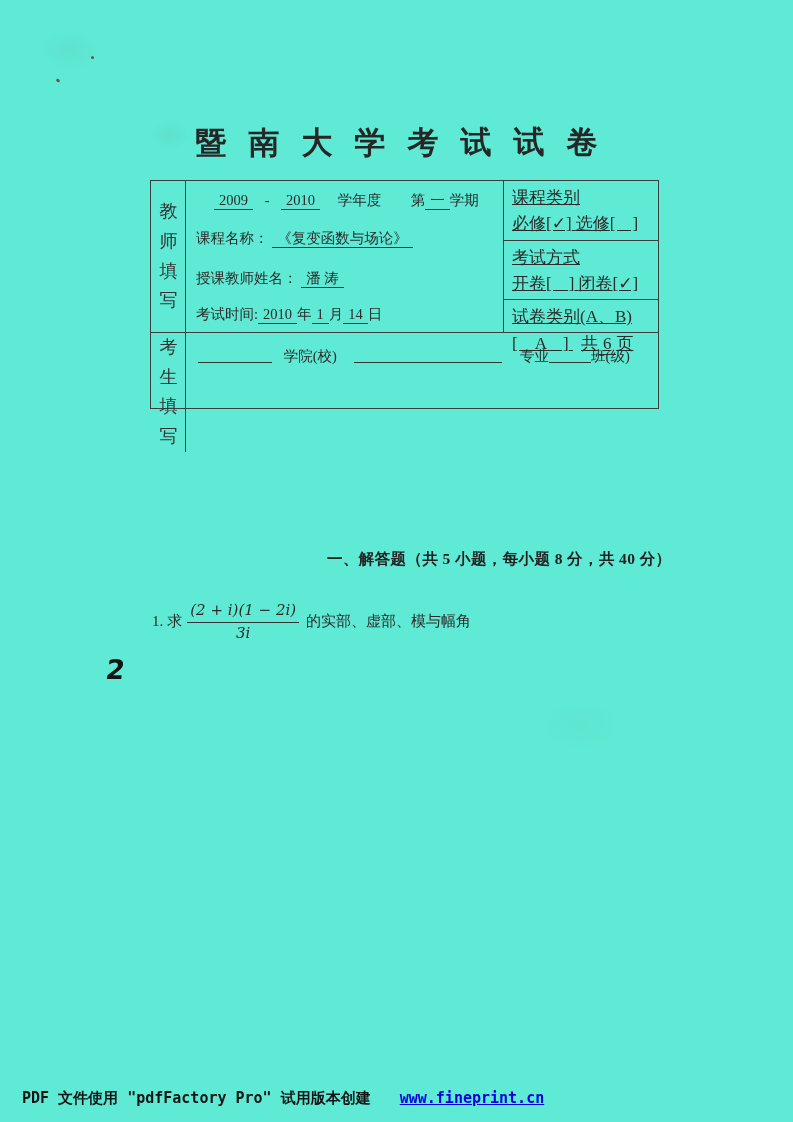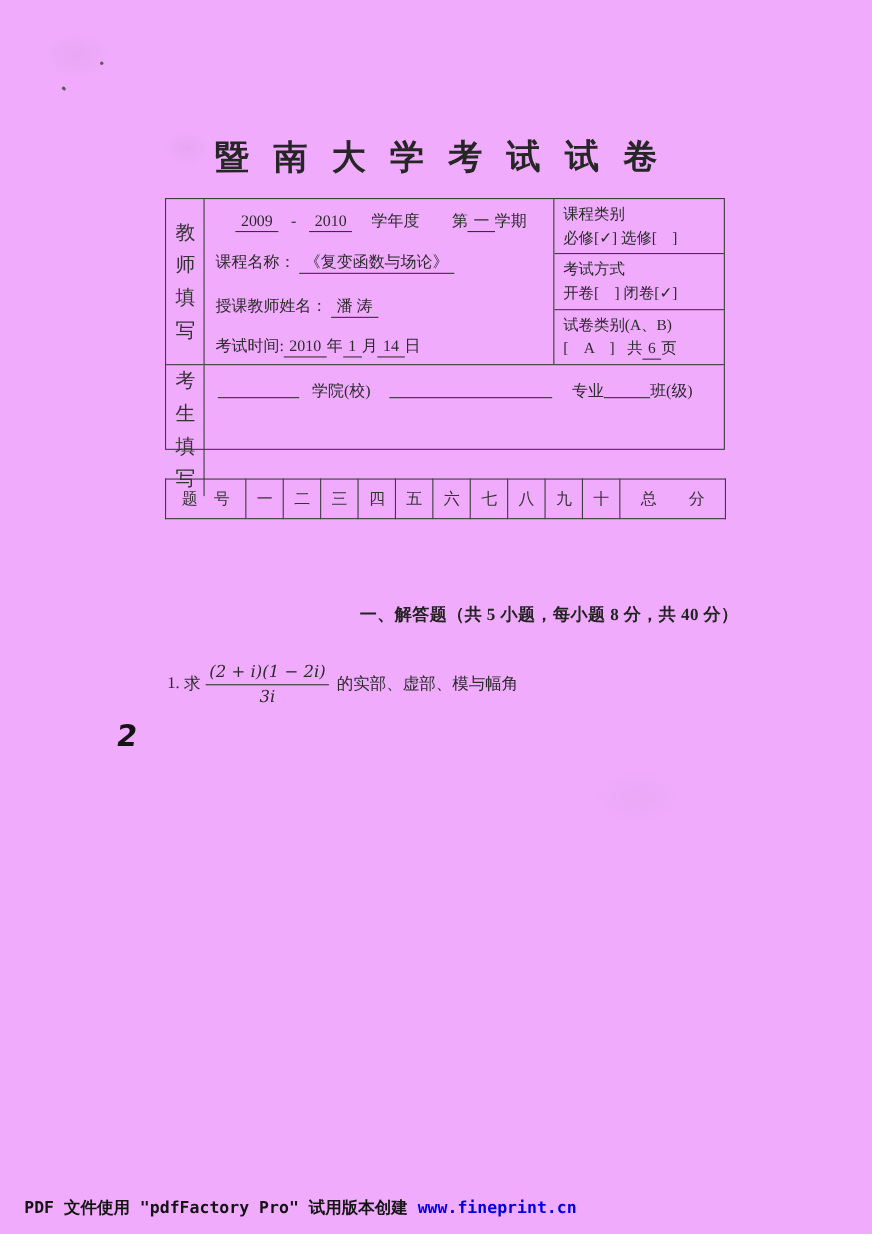--- a/index.html
+++ b/index.html
@@ -1,19 +1,19 @@
 <!DOCTYPE html>
 <html><head>
 <meta charset="utf-8">
 <style>
   html, body { margin:0; padding:0; }
   body { background:#ffffff; }
   .page {
     position:relative; width:793px; height:1122px; overflow:hidden;
-    background:#f0abfc;
+    background:#5eead4;
     font-family:"Liberation Serif","DejaVu Serif",serif;
     color:#2b2b2b;
   }
   
   .smudge { position:absolute; border-radius:50%; pointer-events:none; }
   .sm-a { left:40px; top:30px; width:60px; height:40px; background:radial-gradient(rgba(80,80,80,0.05), transparent 70%); }
   .sm-b { left:150px; top:120px; width:40px; height:30px; background:radial-gradient(rgba(80,80,80,0.06), transparent 70%); }
   .sm-c { left:540px; top:700px; width:80px; height:50px; background:radial-gradient(rgba(90,90,90,0.03), transparent 70%); }
   .speck { position:absolute; background:#5a5a5a; border-radius:50%; }
   .sp-1 { left:91px; top:56px; width:3px; height:3px; }
@@ -42,21 +42,21 @@
     display:block; width:17px; font-size:18px; line-height:1.65;
     word-break:break-all; text-align:center; color:#333;
   }
   .mid-cell { flex:1; position:relative; font-size:14.5px; }
   .tl { position:absolute; white-space:nowrap; }
   .tl1 { top:10px; left:28px; }
   .tl2 { top:48px; left:10px; }
   .tl3 { top:88px; left:10px; }
   .tl4 { top:124px; left:10px;text-align:right; }
   .right-cell { width:155px; border-left:1.6px solid #3d3d3d; box-sizing:border-box; display:flex; flex-direction:column; }
-  .rbox { flex:1; padding:4px 8px 2px; font-size:14px; line-height:1.55; border-bottom:1.6px solid #3d3d3d; box-sizing:border-box; }
+  .rbox { flex:1; padding:4px 8px 2px; font-size:17px; line-height:1.55; border-bottom:1.6px solid #3d3d3d; box-sizing:border-box;text-decoration:underline; }
   .rbox:last-child { border-bottom:none; }
   .rbox .r-line { white-space:nowrap; }
 
   .u { border-bottom:1.2px solid #333; padding:0 5px 1px; }
   .gap8 { margin-left:8px; } .gap14 { margin-left:14px; } .gap26 { margin-left:26px; }
   .blank { display:inline-block; border-bottom:1.2px solid #333; height:15px; vertical-align:-2px; }
 
   .sl { position:absolute; white-space:nowrap; left:12px; }
   .sl1 { top:14px; }
   .sl2 { top:50px; }
@@ -103,21 +103,21 @@
   .footer {
     position:absolute; top:998px; left:0; width:100%; text-align:center;
     font-size:13.5px; letter-spacing:3px; color:#333;
   }
 
   .watermark {
     position:absolute; left:22px; top:1089px; white-space:nowrap;
     font-family:"DejaVu Sans Mono","Liberation Mono",monospace;
     font-size:15px; font-weight:bold; color:#141414;
   }
-  .wm-link { font-weight:bold; }
+  .wm-link { text-decoration:underline; font-weight:bold;margin-left:20px; }
 </style>
 </head>
 <body>
 
 <div class="page">
 
   <div class="smudge sm-a"></div>
   <div class="smudge sm-b"></div>
   <div class="smudge sm-c"></div>
   <div class="speck sp-1"></div>
@@ -184,34 +184,20 @@
           <span class="gap8">学院(校)</span>
           <span class="blank gap14" style="width:148px"></span>
           <span class="gap14">专业</span><span class="blank" style="width:42px"></span><span>班(级)</span>
         </div>
       </div>
     </div>
   </div>
 
   <table class="score-table">
     <tbody>
-        <tr>
-      <td class="col-label">题　号</td>
-      <td class="col-num">一</td>
-      <td class="col-num">二</td>
-      <td class="col-num">三</td>
-      <td class="col-num">四</td>
-      <td class="col-num">五</td>
-      <td class="col-num">六</td>
-      <td class="col-num">七</td>
-      <td class="col-num">八</td>
-      <td class="col-num">九</td>
-      <td class="col-num">十</td>
-      <td class="col-total">总　　分</td>
-    </tr>
   </tbody>
     </table>
 
 
   <div class="sec-heading">一、解答题（共 5 小题，每小题 8 分，共 40 分）</div>
 
   <div class="q1">
     <span class="q1-num">1.</span>
     <span>求</span>
     <span class="frac">

